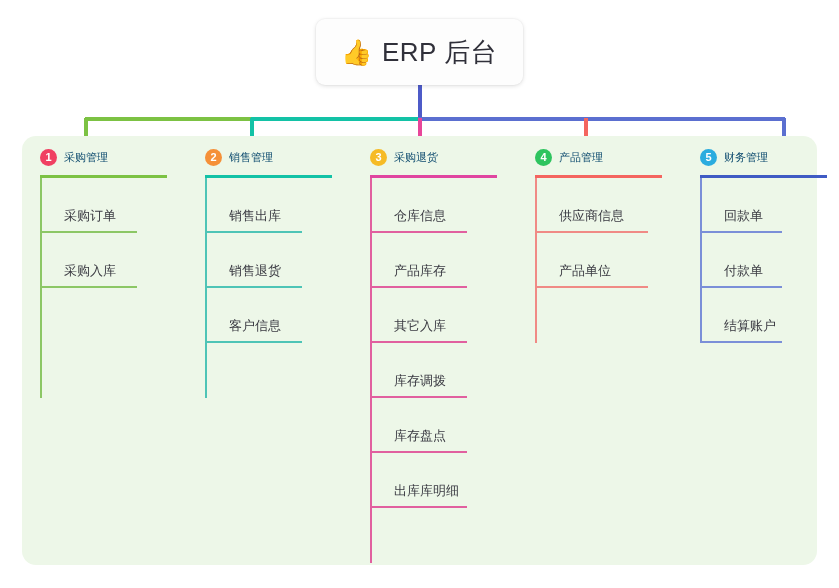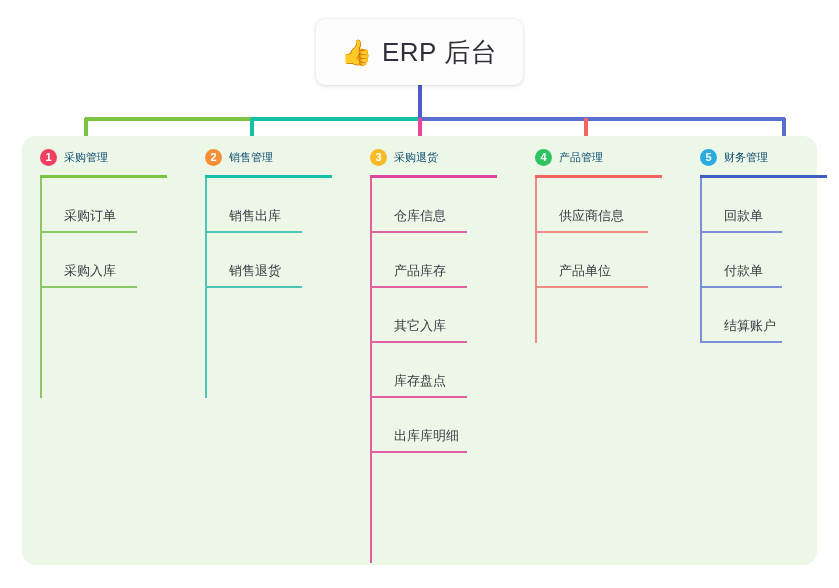--- a/index.html
+++ b/index.html
@@ -204,20 +204,24 @@
         <div class="items">
           <span class="spine" style="background: rgb(78, 196, 182); height: 220px;"></span>
           <div class="item">
             <span class="item-label">销售出库</span>
             <span class="item-rule" style="background: rgb(78, 196, 182);"></span>
           </div>
           <div class="item">
             <span class="item-label">销售退货</span>
             <span class="item-rule" style="background: rgb(78, 196, 182);"></span>
           </div>
+          <div class="item">
+            <span class="item-label">客户信息</span>
+            <span class="item-rule" style="background: rgb(78, 196, 182);"></span>
+          </div>
         </div>
       </div>
       <div class="column col-3">
         <div class="col-head">
           <span class="badge" style="background: rgb(246, 187, 38);">3</span>
           <span class="col-title">采购退货</span>
           <span class="head-rule" style="background: rgb(224, 69, 160);"></span>
         </div>
         <div class="items">
           <span class="spine" style="background: rgb(225, 96, 159); height: 385px;"></span>
@@ -227,20 +231,24 @@
           </div>
           <div class="item">
             <span class="item-label">产品库存</span>
             <span class="item-rule" style="background: rgb(225, 96, 159);"></span>
           </div>
           <div class="item">
             <span class="item-label">其它入库</span>
             <span class="item-rule" style="background: rgb(225, 96, 159);"></span>
           </div>
           <div class="item">
+            <span class="item-label">库存调拨</span>
+            <span class="item-rule" style="background: rgb(225, 96, 159);"></span>
+          </div>
+          <div class="item">
             <span class="item-label">库存盘点</span>
             <span class="item-rule" style="background: rgb(225, 96, 159);"></span>
           </div>
           <div class="item">
             <span class="item-label">出库库明细</span>
             <span class="item-rule" style="background: rgb(225, 96, 159);"></span>
           </div>
         </div>
       </div>
       <div class="column col-4">

